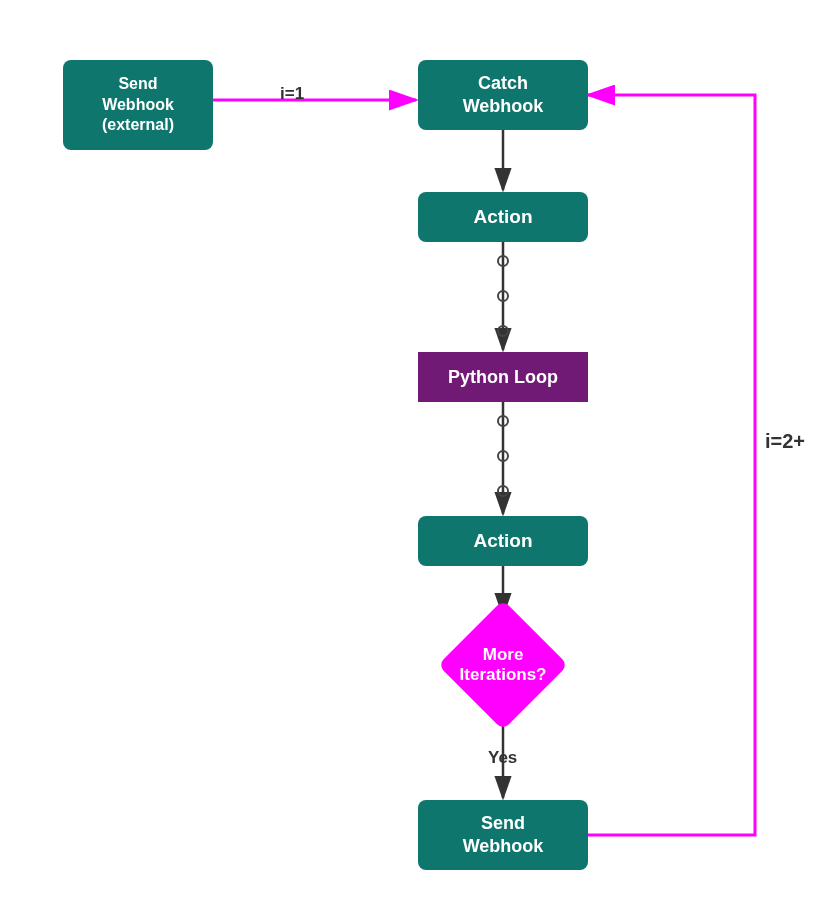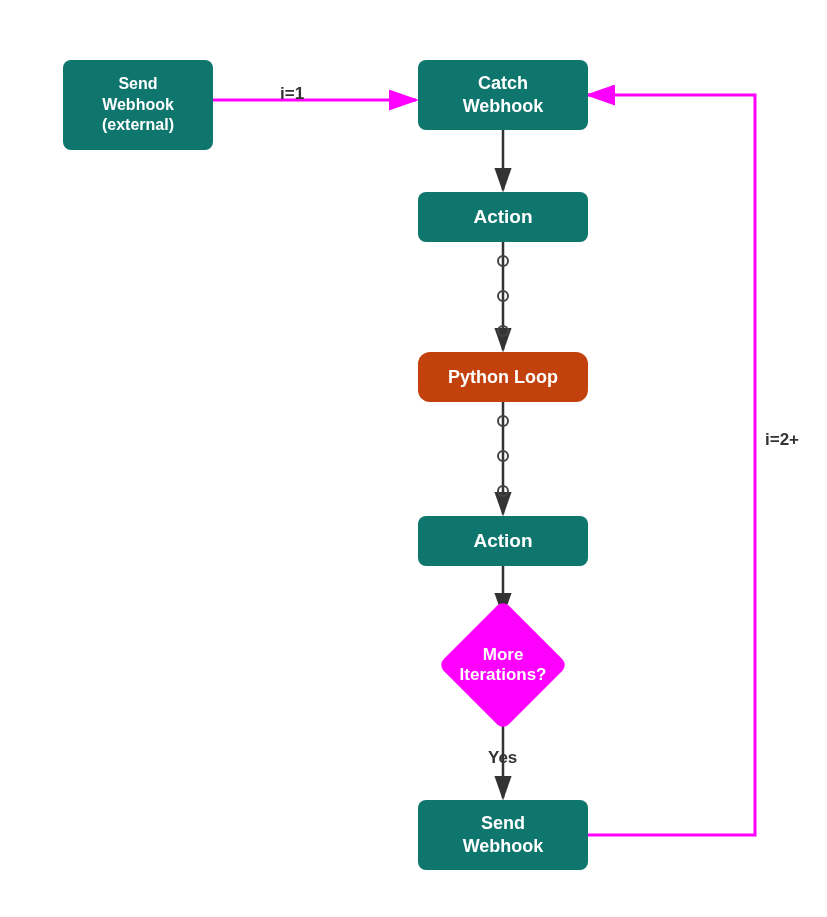--- a/index.html
+++ b/index.html
@@ -32,22 +32,22 @@
       border-radius: 8px;
       font-size: 18px;
       font-weight: 900;
       color: #fff;
     }
     .node-blue {
       background: #0f766e;
       border-radius: 8px;
     }
     .node-magenta {
-      background: #c2410c;
-      border-radius: 12px;
+      background: #701a75;
+      border-radius: 0;
     }
     .node-diamond {
       background: #ff00ff;
       transform: rotate(45deg);
     }
     .node-diamond .label {
       transform: rotate(-45deg);
       font-size: 17px;
       font-weight: 900;
       color: #fff;
@@ -143,15 +143,15 @@
     </div>
   </div>
 
   <div class="label-text" style="left:488px; top:748px;">Yes</div>
 
   <div class="node node-blue" style="left:418px; top:800px; width:170px; height:70px; font-size:18px; line-height:1.3;">
     <span style="white-space:pre-line;">Send
 Webhook</span>
   </div>
 
-  <div class="label-text" style="left:765px; top:430px; font-size:17px; color:#333;">i=2+</div>
+  <div class="label-text" style="left:765px; top:430px; font-size:20px; color:#333;">i=2+</div>
 
 </div>
 
 </body></html>

